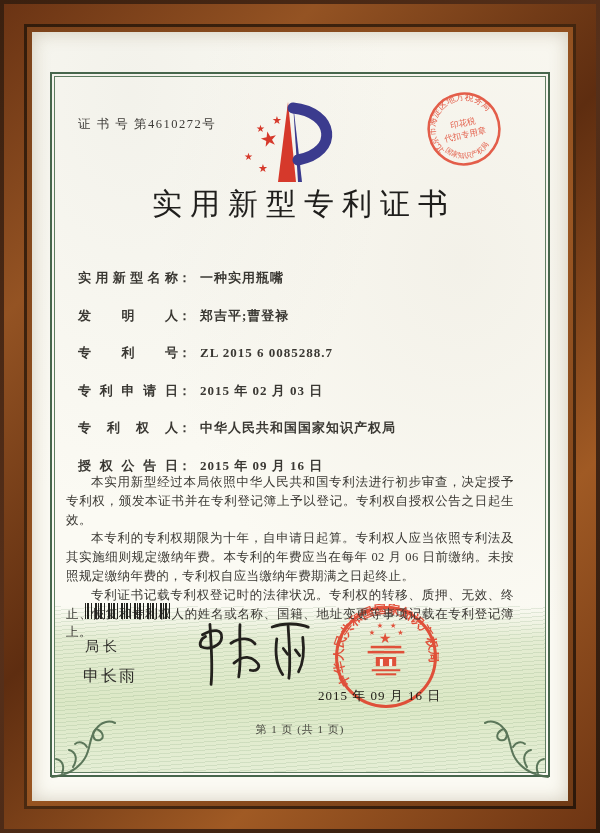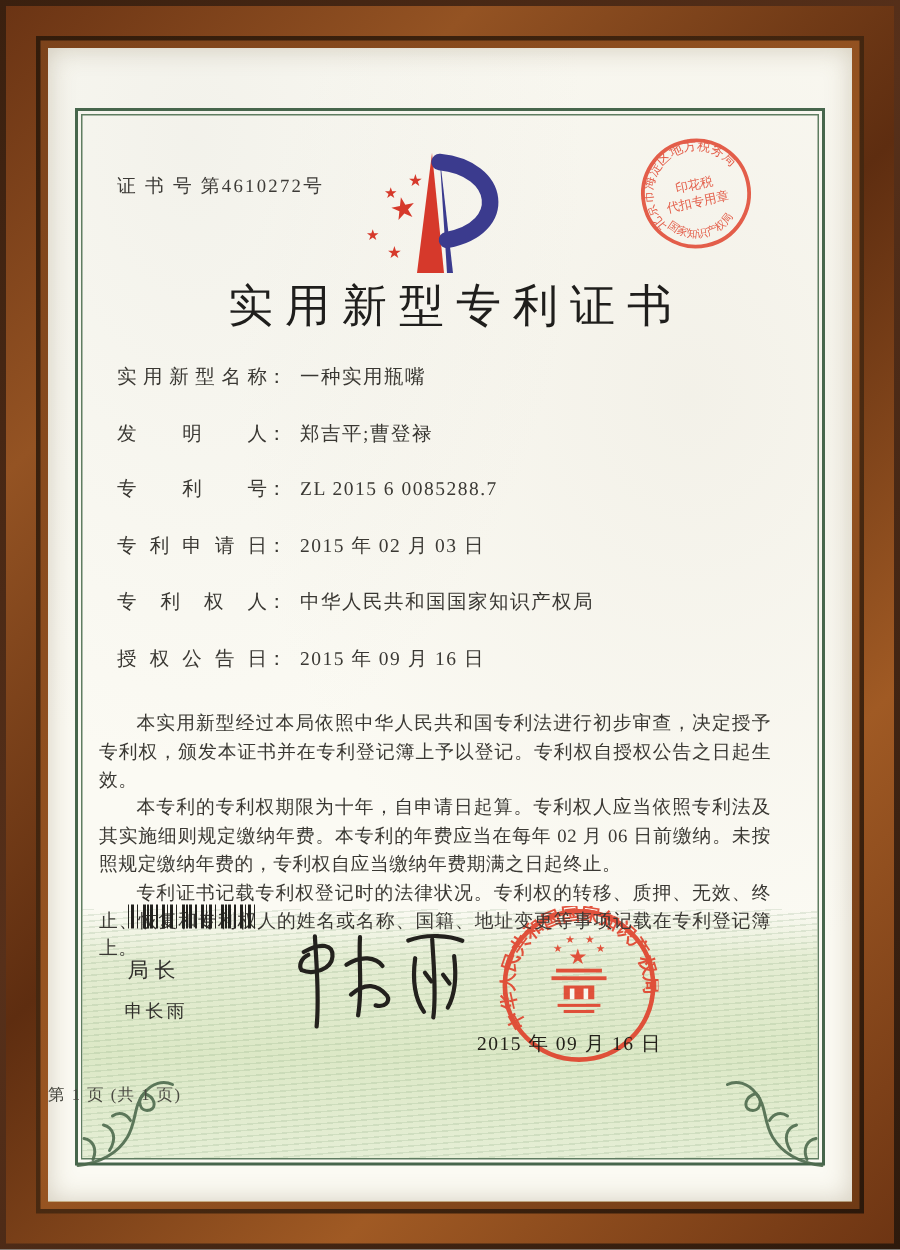--- a/index.html
+++ b/index.html
@@ -30,35 +30,35 @@
         background:linear-gradient(180deg,rgba(222,233,201,0) 0%,rgba(219,231,197,0.7) 20%,#dce8c6 58%,#e5eed5 100%);}
   .band::after{content:"";position:absolute;inset:0;
         background:repeating-linear-gradient(175deg,rgba(105,145,100,0.16) 0 1px,transparent 1px 4px);}
   .flourish{position:absolute;bottom:-6px;width:72px;height:72px;opacity:.9;}
   .flourish.right{right:-4px;}
   .flourish.left{left:-4px;transform:scaleX(-1);}
   
   .certno{position:absolute;left:46px;top:84px;font-size:12.5px;color:#3c3a36;letter-spacing:1.5px;}
   .title{position:absolute;left:0;right:0;top:152px;text-align:center;
          font-size:30px;font-weight:normal;color:#1f1e1c;letter-spacing:8px;text-indent:8px;}
-  .fields{position:absolute;left:46px;top:210px;right:40px;}
+  .fields{position:absolute;left:46px;top:237px;right:40px;font-weight:bold;}
   .frow{height:37.6px;font-size:13px;color:#3a3833;white-space:nowrap;}
   .flabel{display:inline-block;width:100px;text-align:justify;text-align-last:justify;}
   .fvalue{margin-left:9px;letter-spacing:1px;}
   .bodytext{position:absolute;left:34px;top:441px;width:448px;
             font-size:12.5px;line-height:18.8px;color:#3a3833;text-align:justify;}
   .bodytext p{margin:0;text-indent:2em;letter-spacing:.4px;}
   .barcode{position:absolute;left:53px;top:571px;width:88px;height:16px;
            background:repeating-linear-gradient(90deg,#23231f 0 1px,transparent 1px 2px,#23231f 2px 4px,transparent 4px 6px,#23231f 6px 7px,transparent 7px 10px,#23231f 10px 12px,transparent 12px 13px);}
   .signer-title{position:absolute;left:53px;top:606px;font-size:14px;color:#2f2e2a;letter-spacing:4px;}
-  .signer-name{position:absolute;left:51px;top:634px;font-size:12px;color:#2f2e2a;letter-spacing:2px;}
+  .signer-name{position:absolute;left:51px;top:634px;font-size:16px;color:#2f2e2a;letter-spacing:2px;}
   .signature{position:absolute;left:155px;top:586px;transform:rotate(-3deg);}
   .seal{position:absolute;left:301px;top:572px;opacity:.92;}
   .sealdate{position:absolute;left:286px;top:655px;font-size:13px;color:#222019;letter-spacing:1px;z-index:3;}
-  .pageinfo{position:absolute;left:0;right:0;top:690px;text-align:left;
+  .pageinfo{position:absolute;left:0;right:0;top:690px;text-align:center;
             font-size:11px;color:#4a4a42;letter-spacing:1px;}
   .logo{position:absolute;left:200px;top:66px;}
   .taxstamp{position:absolute;left:394px;top:59px;transform:rotate(-12deg);opacity:.85;}
   .z2{z-index:2;}
 </style>
 </head>
 <body>
 
 <div class="photo">
  <div class="wood-a">

